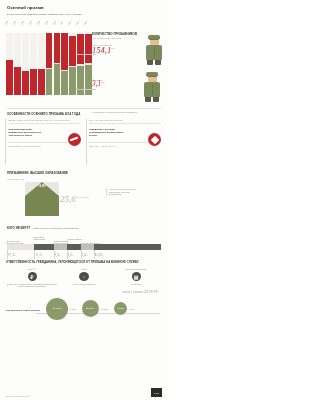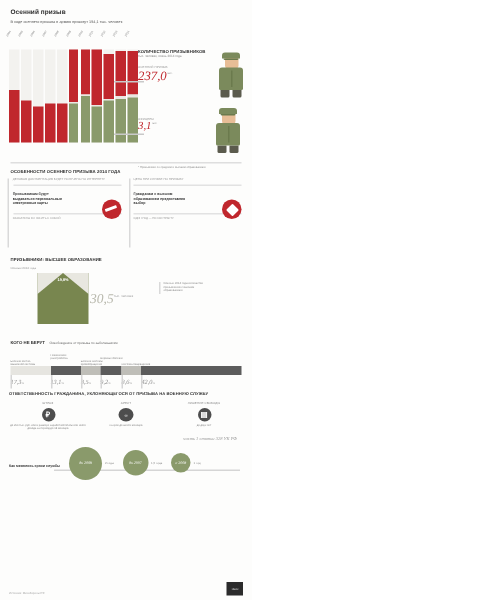--- a/index.html
+++ b/index.html
@@ -311,21 +311,21 @@
         </div>
     </div>
 
     <div class="stats">
       <div class="stats-head">КОЛИЧЕСТВО ПРИЗЫВНИКОВ</div>
       <div class="stats-sub">тыс. человек, осень 2014 года</div>
 
       <div class="stat-row">
         <div class="leader"></div>
         <div class="stat-label">ОСЕННИЙ ПРИЗЫВ</div>
-        <div class="stat-num"><span>237,0</span><span class="stat-unit">тыс.</span></div>
+        <div class="stat-num"><span>154,1</span><span class="stat-unit">тыс.</span></div>
         <div class="soldier" style="top:-6px; right:2px;">
           <div class="sol-head">
               <div class="sol-cap"></div>
             </div>
           <div class="sol-body"></div>
           <div class="sol-legs">
               <i></i>
               <i></i>
             </div>
         </div>
@@ -373,21 +373,21 @@
   </div>
 
   <div class="sec-title" style="padding-top:6px;">ПРИЗЫВНИКИ: ВЫСШЕЕ ОБРАЗОВАНИЕ</div>
   <div class="edu">
     <div class="edu-sub">Осенью 2014 года</div>
     <div class="wedge-wrap">
       <div class="wedge-box"></div>
       <div class="wedge-cut"></div>
       <div class="wedge-pct">19,8%</div>
     </div>
-    <div class="edu-big"><span>30,5</span><span class="edu-big-unit">тыс. человек</span></div>
+    <div class="edu-big"><span>25,6</span><span class="edu-big-unit">тыс. человек</span></div>
     <div class="edu-note">Осенью 2014 года количество призывников с высшим образованием</div>
   </div>
 
   <div class="exempt">
     <div class="ex-head">
       <span class="ex-title">КОГО НЕ БЕРУТ</span>
       <span class="ex-caption">Освобождение от призыва по заболеваниям</span>
     </div>
     <div class="ex-labels" id="ex-labels">
         <div class="ex-lab" style="left: 0%; bottom: 0px;">Болезни костно-мышечной системы</div>

